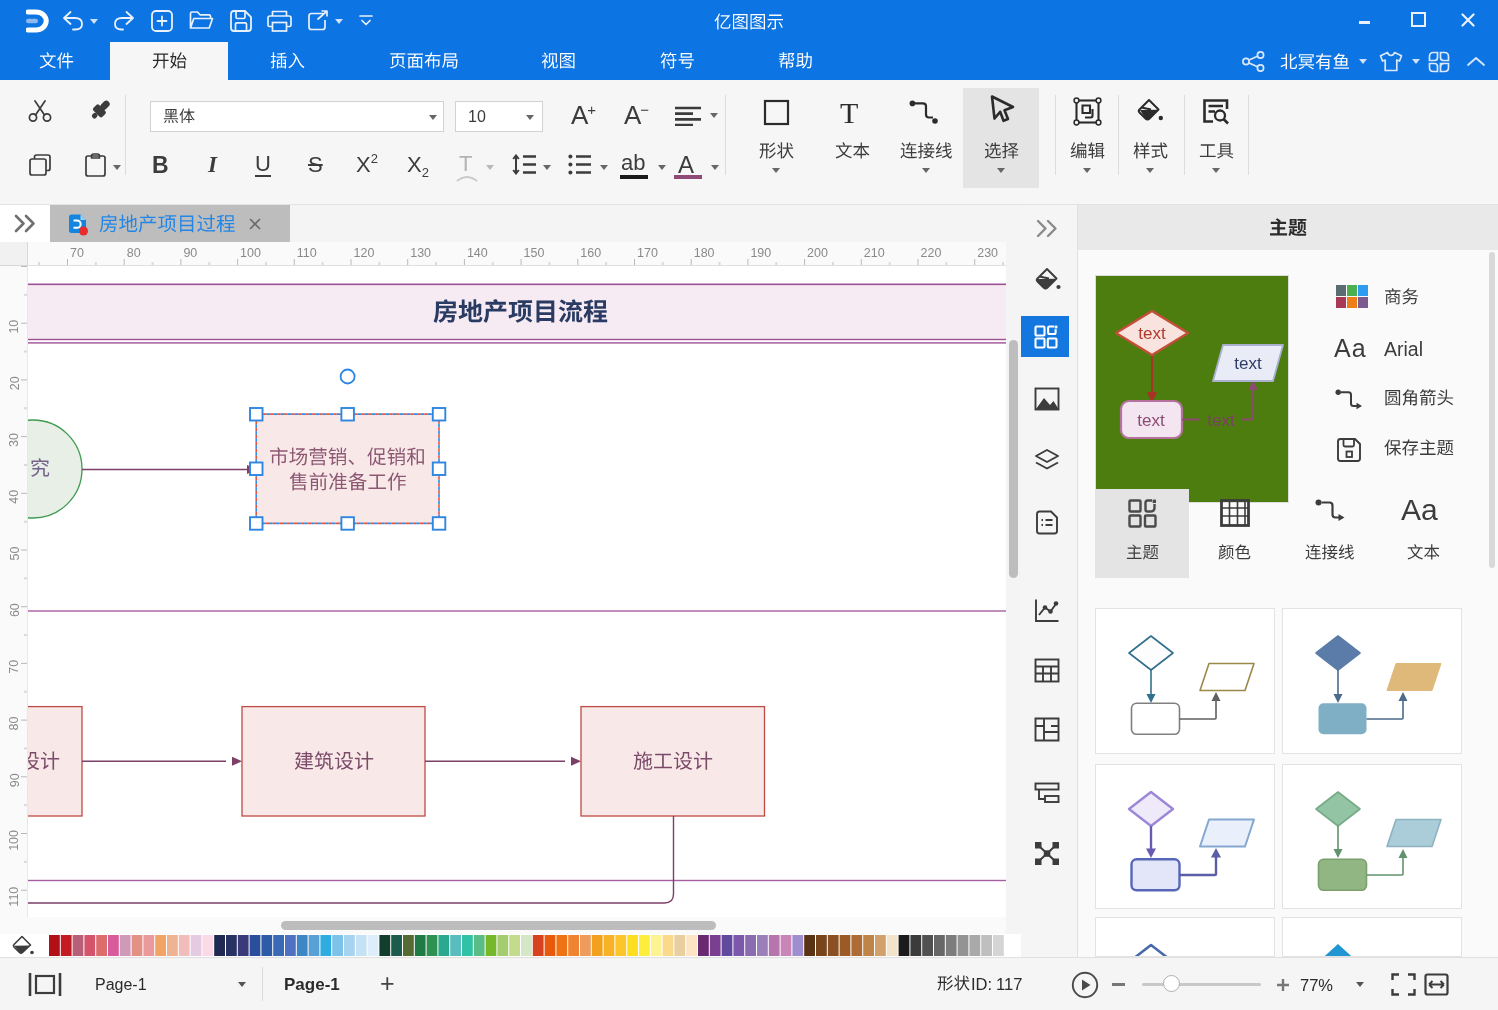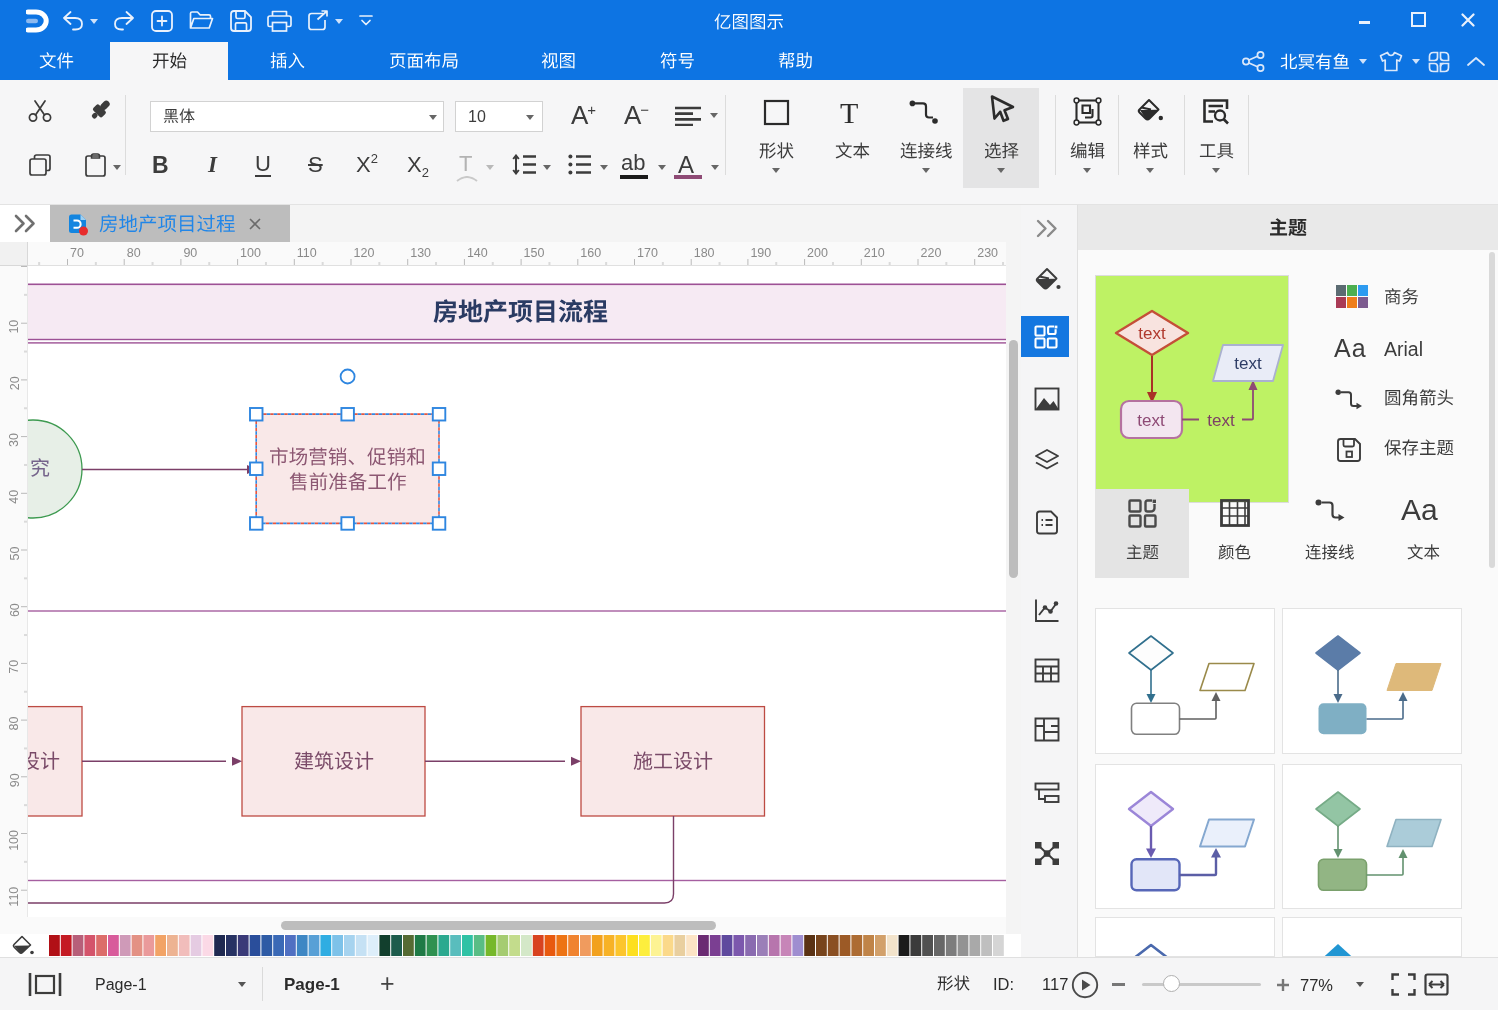--- a/index.html
+++ b/index.html
@@ -516,21 +516,21 @@
     <rect x="9.8" y="9.3" width="6.5" height="6.5" fill="#3c3c3c"></rect>
   </svg>
 </div>
 <div class="ab" style="left:1078px;top:205px;width:420px;height:752px;background:#fafafa;overflow:hidden">
   <div class="ab flexc" style="left:0;top:0;width:420px;height:45px;background:#e9e9e9">
         <svg style="display:block;" width="38" height="20" viewBox="0 0 38 20">
           <path d="M6.6 1.5C7.5 2.1 8.6 3 9.4 3.8H1.8V6H8.2V9.3H2.8V11.5H8.2V15.2H1V17.4H18.1V15.2H10.8V11.5H16.2V9.3H10.8V6H17.1V3.8H11.1L12.1 3.1C11.3 2.2 9.7 1 8.4 0.2ZM22.7 4.8H25.5V5.7H22.7ZM22.7 2.5H25.5V3.4H22.7ZM20.7 0.9V7.2H27.6V0.9ZM31.9 6.5C31.8 11 31.6 13.1 27.6 14.3C28 14.6 28.5 15.3 28.7 15.8C33.2 14.4 33.7 11.7 33.8 6.5ZM32.9 13.1C34 13.9 35.4 15.1 36.1 15.8L37.4 14.4C36.7 13.7 35.2 12.6 34.1 11.9ZM20.8 10.7C20.7 13.3 20.5 15.5 19.4 17C19.8 17.2 20.6 17.7 21 18C21.5 17.3 21.9 16.4 22.1 15.3C23.6 17.3 26 17.7 29.5 17.7H36.8C36.9 17.1 37.2 16.2 37.5 15.8C36 15.9 30.8 15.9 29.5 15.9C27.8 15.9 26.4 15.8 25.3 15.5V13.2H28.1V11.5H25.3V10H28.5V8.3H19.8V10H23.4V14.3C23 14 22.7 13.5 22.5 13C22.6 12.3 22.6 11.6 22.6 10.8ZM29 4.1V12.1H30.9V5.8H34.7V12H36.6V4.1H33.2L33.9 2.8H37.3V1H28.4V2.8H31.6C31.5 3.2 31.3 3.7 31.1 4.1Z" fill="#2b2b2b"></path>
         </svg>
       </div>
 
-  <div class="ab" style="left:17px;top:70px;width:194px;height:228px;background:#bef264;border:1px solid #dcdcdc;box-sizing:border-box">
+  <div class="ab" style="left:17px;top:70px;width:194px;height:228px;background:#4d7c0f;border:1px solid #dcdcdc;box-sizing:border-box">
     <svg class="ab" style="left:0;top:0" width="192" height="190" viewBox="0 0 192 190">
       <path d="M20 57 L56 35 L92 57 L56 79 Z" fill="#f8e3df" stroke="#c44f38" stroke-width="2.4" stroke-linejoin="round"></path>
       <line x1="56" y1="80" x2="56" y2="117" stroke="#a93226" stroke-width="2"></line>
       <path d="M56 127 L51 116 L61 116 Z" fill="#a93226"></path>
       <rect x="25" y="125" width="61" height="37" rx="8" fill="#f3e6f0" stroke="#b5729f" stroke-width="2.2"></rect>
       <path d="M86 143.5 H103 M146 143.5 H156 Q157 143.5 157 142.5 V113" fill="none" stroke="#8e4a75" stroke-width="1.8"></path>
       <path d="M157 104 L152.5 114 L161.5 114 Z" fill="#8e4a75"></path>
       <path d="M128 69 H188 L178 105 H118 Z" fill="#e9ecf7" stroke="#aab1cf" stroke-width="1.8" stroke-linejoin="round" transform="translate(-1 0)"></path>
       <g font-family="Liberation Sans" font-size="17">
         <text x="56" y="63" text-anchor="middle" fill="#b03a2e">text</text>
@@ -776,22 +776,22 @@
   </svg>
   <div class="ab" style="left:95px;top:18px;font-size:16px">Page-1</div>
   <div class="gcar ab" style="left:238px;top:24px;border-top-color:#555"></div>
   <div class="sep2" style="left:262px;top:9px;height:34px;background:#dadada"></div>
   <div class="ab" style="left:284px;top:17px;font-size:17px;font-weight:700">Page-1</div>
   <div class="ab" style="left:380px;top:11px;font-size:25px;color:#444;font-weight:500">+</div>
   <div class="ab" style="left:937px;top:17px;font-size:16.5px;display:flex">
         <svg style="display:block;" width="33" height="17" viewBox="0 0 33 17">
           <path d="M14 0.6C12.9 1.9 11.1 3.3 9.5 4.1C9.8 4.4 10.1 4.7 10.4 5C12 4.1 13.9 2.6 15.1 1.1ZM14.4 5.1C13.3 6.6 11.3 8.1 9.6 8.9C9.9 9.2 10.3 9.6 10.5 9.8C12.3 8.8 14.3 7.2 15.6 5.6ZM14.8 9.6C13.6 11.7 11.2 13.5 8.8 14.5C9.1 14.8 9.5 15.2 9.7 15.5C12.2 14.3 14.6 12.4 16 10.1ZM6.7 2.5V6.8H4V2.5ZM0.7 6.8V7.9H2.8C2.8 10.4 2.4 12.8 0.6 14.8C0.9 14.9 1.3 15.3 1.5 15.6C3.5 13.4 3.9 10.7 4 7.9H6.7V15.5H7.9V7.9H9.7V6.8H7.9V2.5H9.5V1.4H1V2.5H2.8V6.8ZM28.7 1.4C29.5 2.3 30.3 3.6 30.7 4.4L31.7 3.7C31.3 3 30.4 1.8 29.7 0.9ZM17.3 3.1C18.1 4 19 5.3 19.4 6.2L20.4 5.5C20 4.7 19.1 3.4 18.2 2.5ZM26.2 0.4V4.2L26.2 5.2H22.4V6.4H26.1C25.9 9.1 24.9 12.2 21.9 14.7C22.2 14.9 22.7 15.2 22.9 15.5C25.4 13.4 26.5 10.9 27.1 8.5C28 11.6 29.4 14.1 31.6 15.5C31.8 15.2 32.3 14.7 32.6 14.5C30 13 28.4 10 27.6 6.4H32.2V5.2H27.4L27.4 4.2V0.4ZM17 11 17.8 12C18.6 11.3 19.6 10.3 20.6 9.4V15.5H21.8V0.3H20.6V7.9C19.3 9.1 17.9 10.3 17 11Z" fill="#2b2b2b"></path>
         </svg>
-        <span style="margin-left:23px">ID:</span>
-        <span style="margin-left:28px">117</span>
+        <span style="margin-left:1px">ID:</span>
+        <span style="margin-left:4px">117</span>
       </div>
   <svg class="ab" style="left:1071px;top:970px;top:13px" width="28" height="28" viewBox="0 0 28 28">
     <circle cx="14" cy="14" r="12.2" fill="none" stroke="#4a4a4a" stroke-width="1.9"></circle>
     <path d="M11 8.5 L19.5 14 L11 19.5 Z" fill="#4a4a4a"></path>
   </svg>
   <div class="ab" style="left:1112px;top:982px;top:25px;width:13px;height:2.6px;background:#777"></div>
   <div class="ab" style="left:1142px;top:25px;width:119px;height:3.4px;background:#c9c9c9;border-radius:2px"></div>
   <div class="ab" style="left:1163px;top:17px;width:17px;height:17px;background:#fff;border:1.8px solid #b0b0b0;border-radius:50%;box-sizing:border-box"></div>
   <svg class="ab" style="left:1276px;top:20px" width="14" height="14" viewBox="0 0 14 14">
     <path d="M7 1 V13 M1 7 H13" stroke="#777" stroke-width="2.4"></path>

